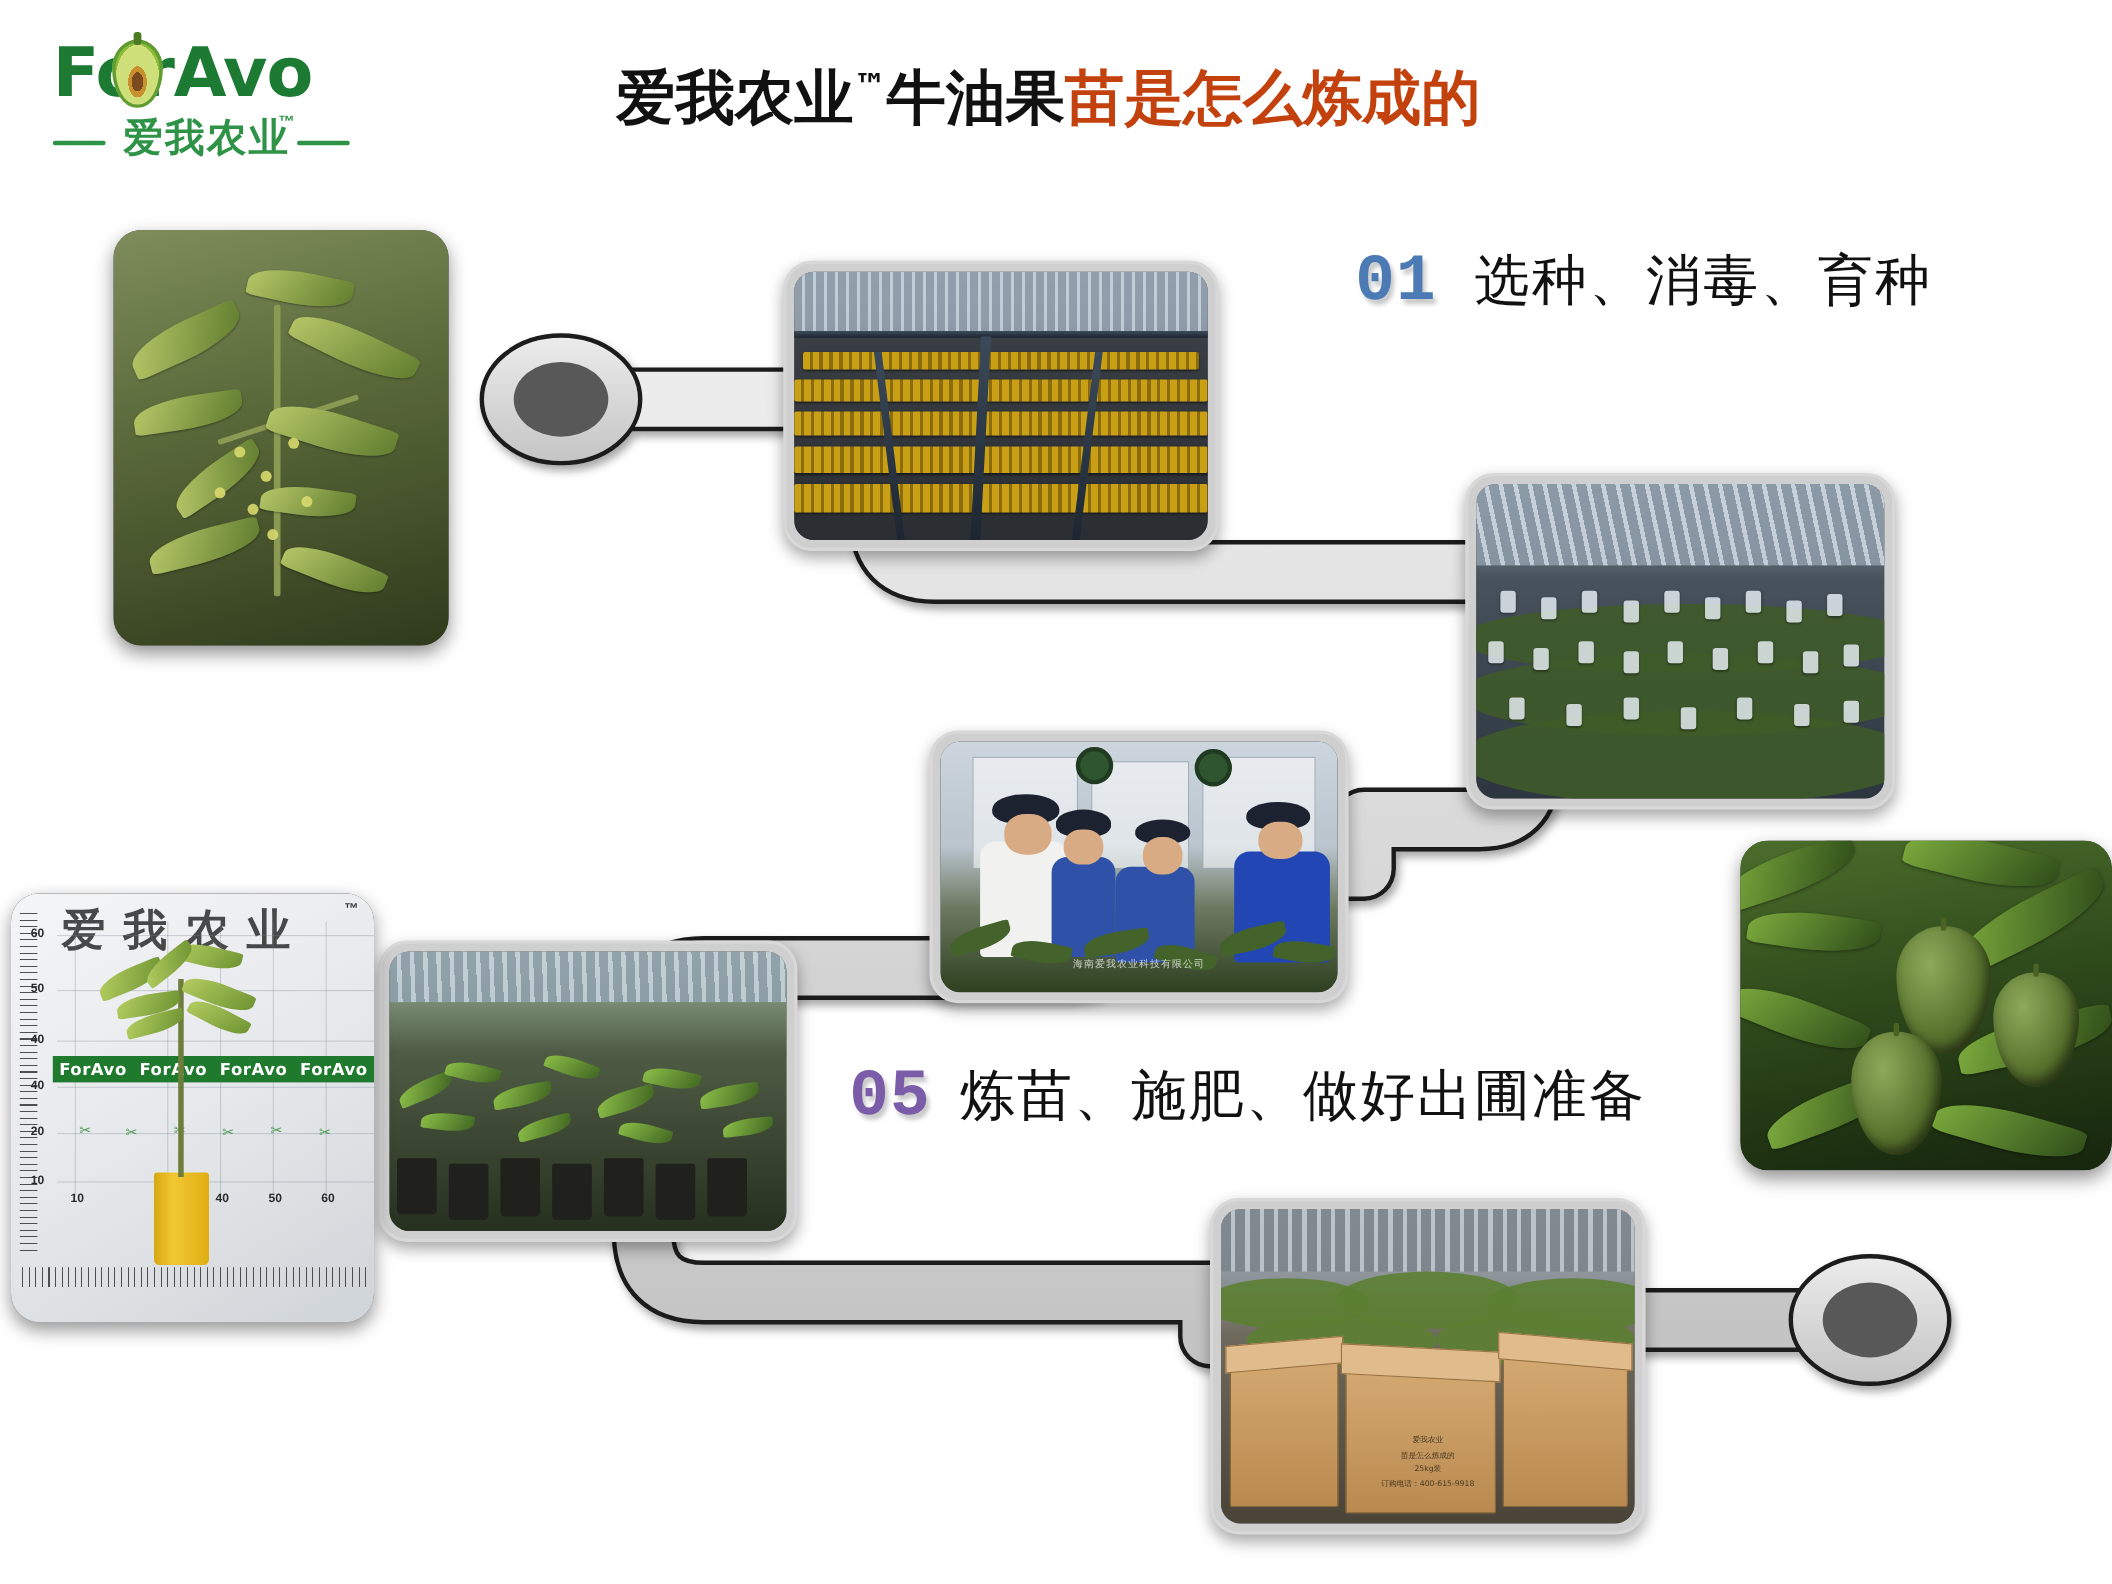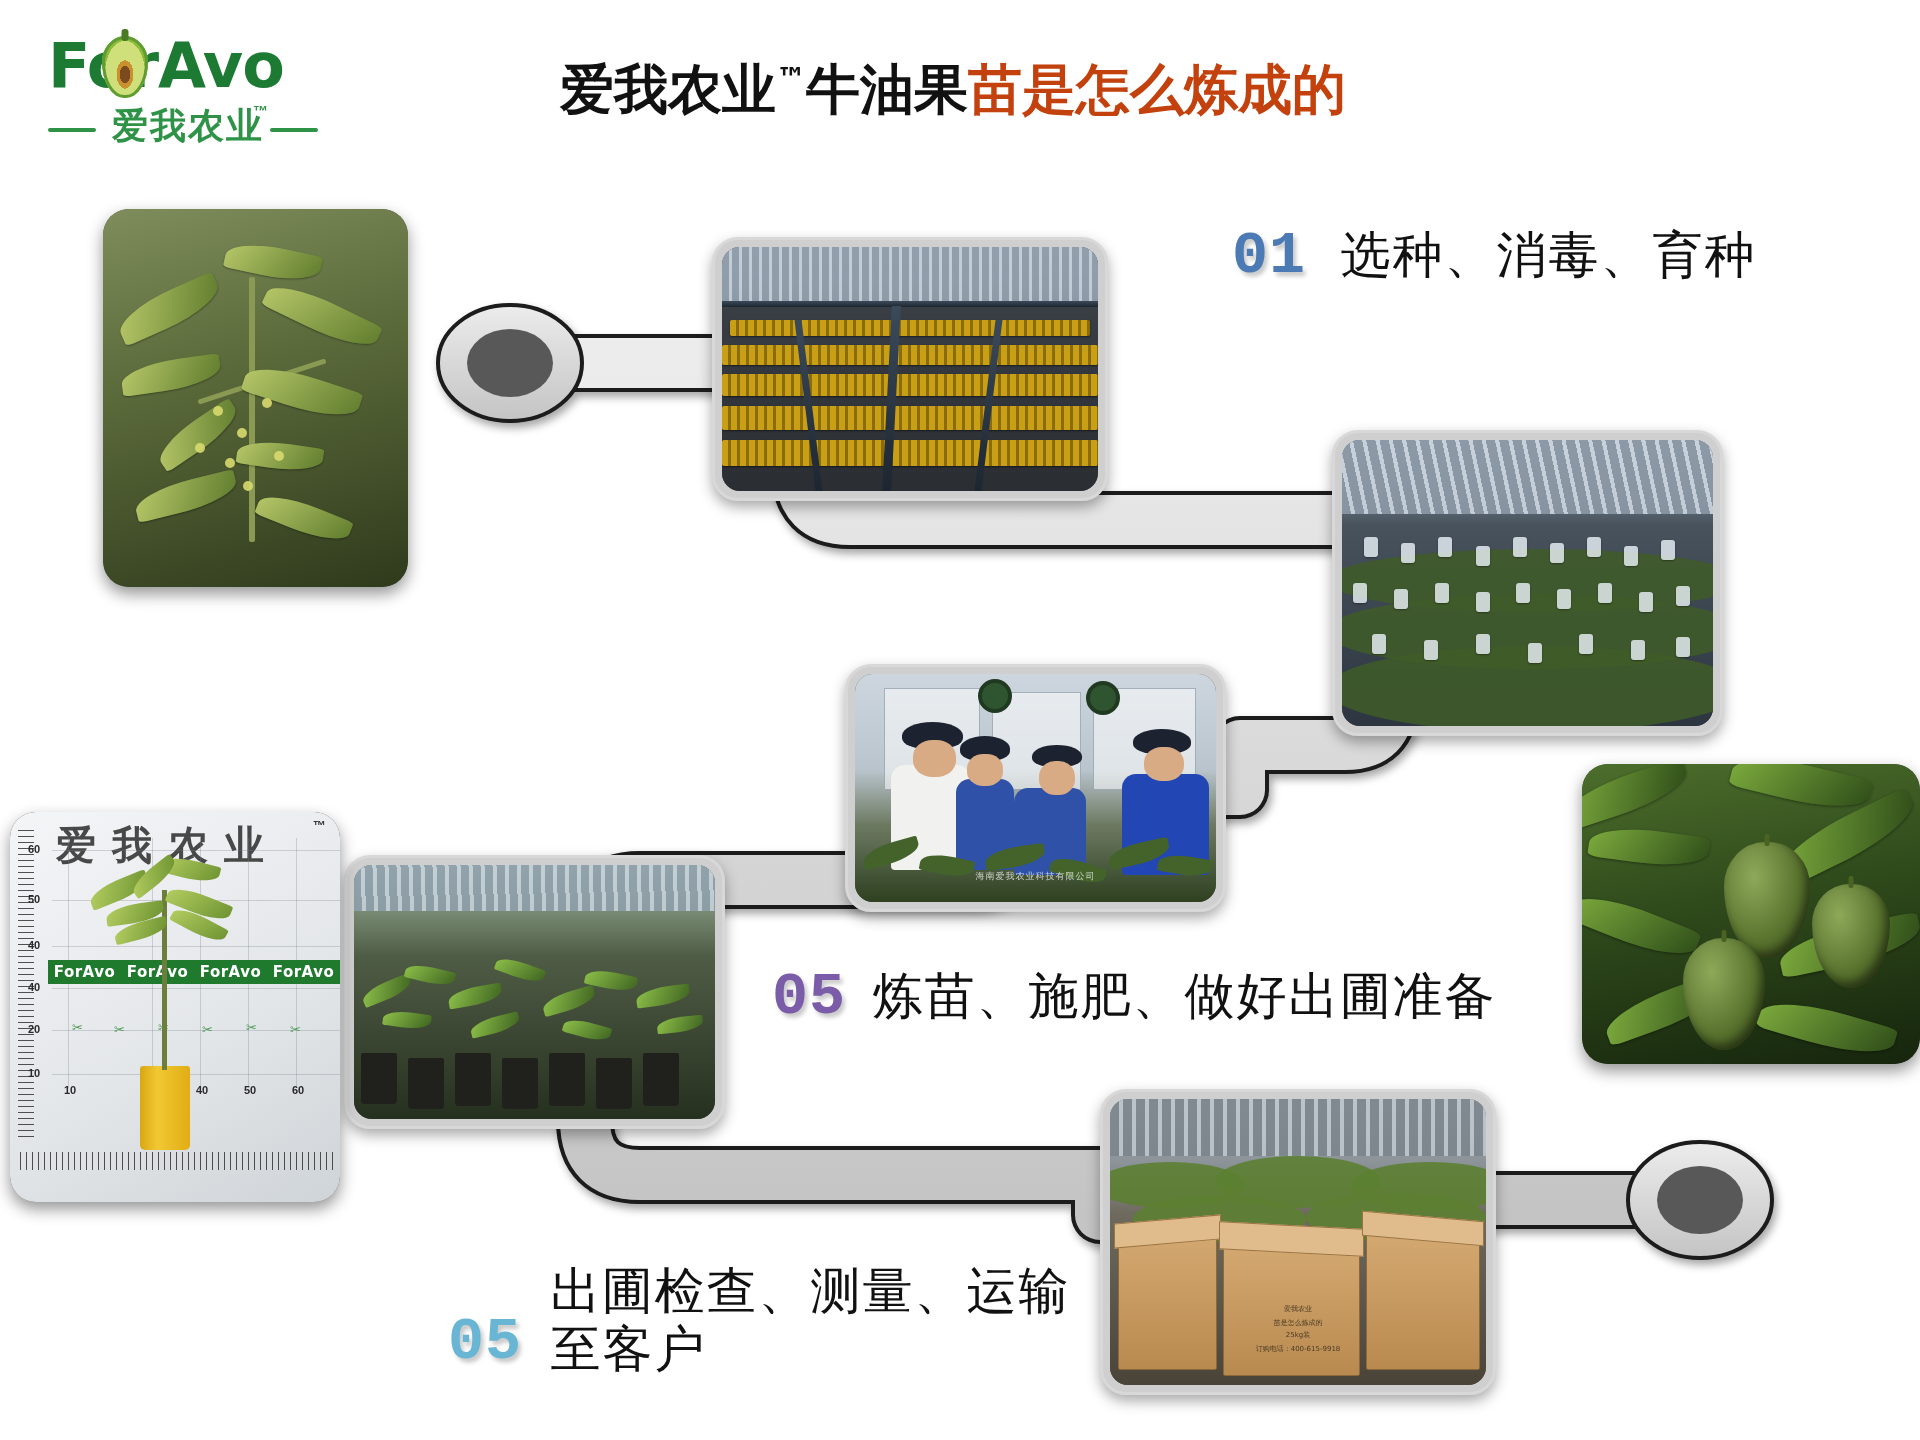--- a/index.html
+++ b/index.html
@@ -496,18 +496,14 @@
     <span class="lbl" style="margin-left:30px;">选种、消毒、育种</span>
   </div>
 
 
 
   <div class="step" style="left:772px;top:963px;">
     <span class="num" style="color:#7a5ca8;">05</span>
     <span class="lbl" style="margin-left:22px;">炼苗、施肥、做好出圃准备</span>
   </div>
 
-  <div class="step stack" style="left:448px;top:1262px;">
-    <span class="num" style="color:#69b6d4;">05</span>
-    <span class="lbl" style="margin-left:24px;"><span>出圃检查、测量、运输</span><br><span>至客户</span></span>
-  </div>
 
 </div>
 
 </body></html>

